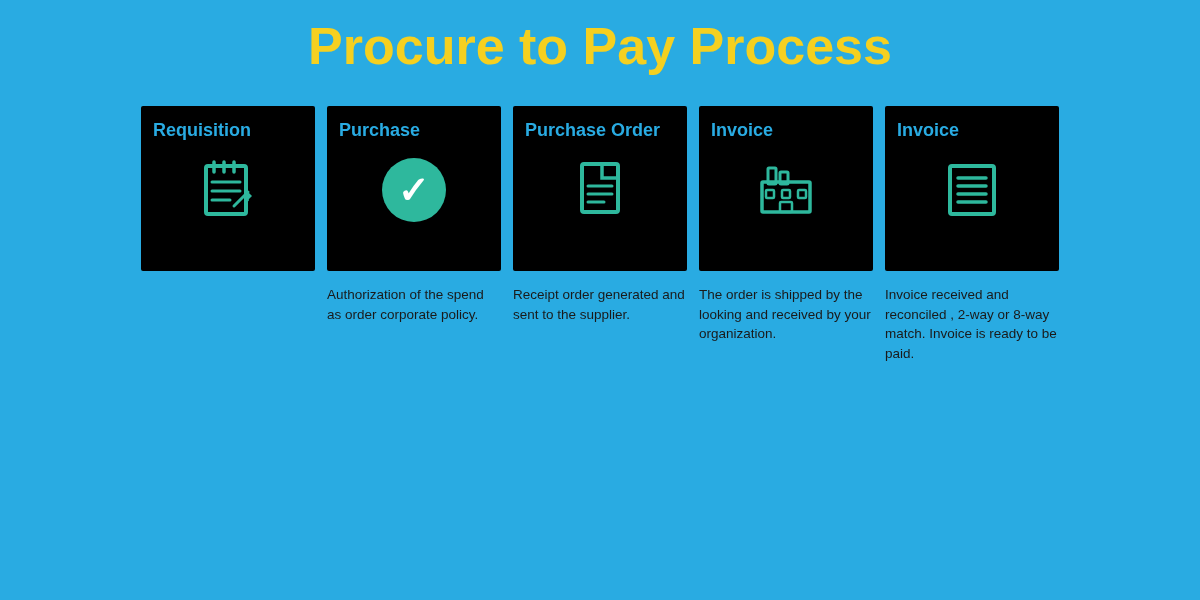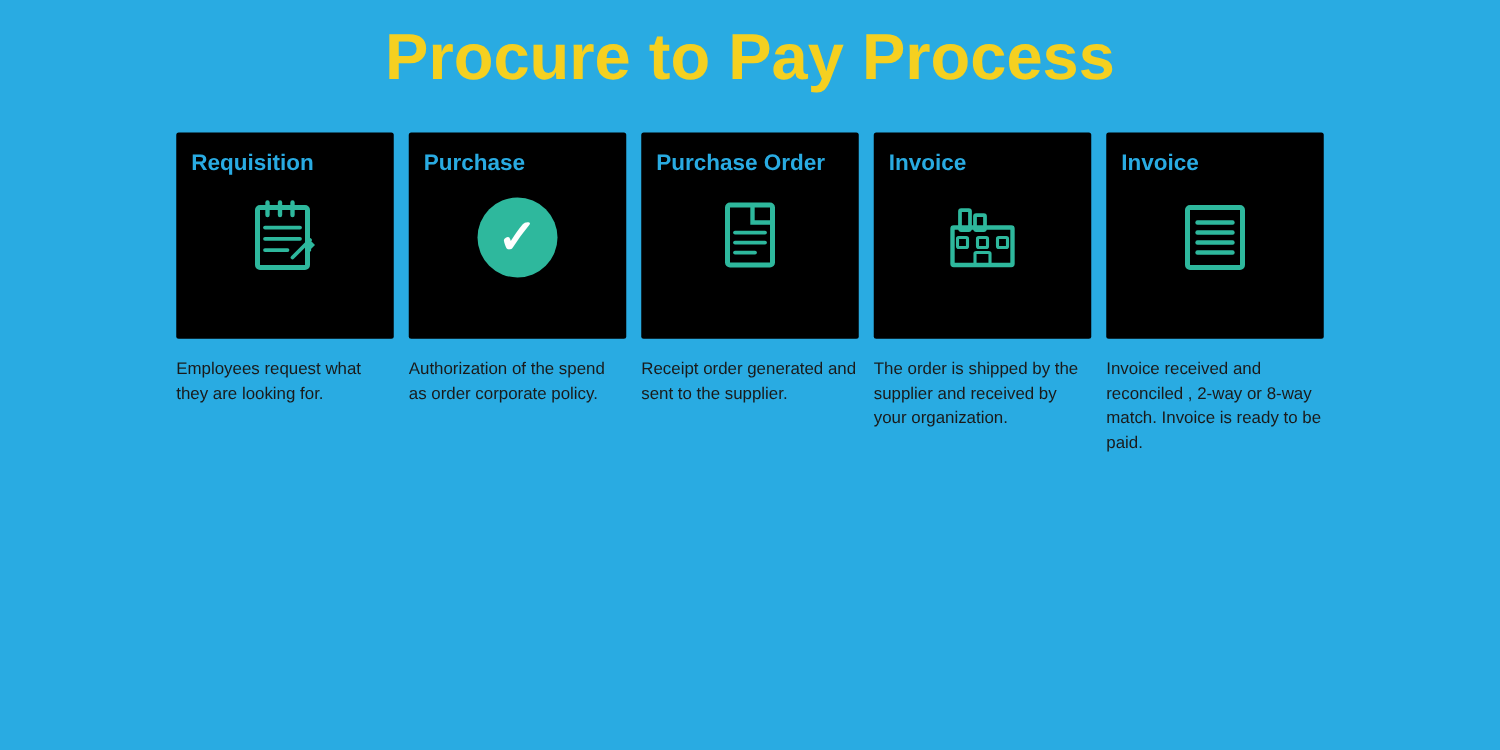--- a/index.html
+++ b/index.html
@@ -125,21 +125,20 @@
           <line x1="16" y1="24" x2="44" y2="24" stroke="#2eb89d" stroke-width="3" stroke-linecap="round"></line>
           <line x1="16" y1="33" x2="44" y2="33" stroke="#2eb89d" stroke-width="3" stroke-linecap="round"></line>
           <line x1="16" y1="42" x2="34" y2="42" stroke="#2eb89d" stroke-width="3" stroke-linecap="round"></line>
 
           <line x1="38" y1="48" x2="52" y2="34" stroke="#2eb89d" stroke-width="3" stroke-linecap="round"></line>
           <polygon points="52,34 56,38 52,42" fill="#2eb89d"></polygon>
           <line x1="52" y1="42" x2="50" y2="44" stroke="#2eb89d" stroke-width="2" stroke-linecap="round"></line>
         </svg>
       </div>
     </div>
-    <p class="card-desc">Employees request what they are looking for.</p>
   </div>
 
   <div class="card-col">
     <div class="card">
       <span class="card-title">Purchase</span>
       <div class="card-icon">
         <div class="icon-check"></div>
       </div>
     </div>
     <p class="card-desc">Authorization of the spend as order corporate policy.</p>
@@ -175,21 +174,21 @@
           <rect x="26" y="14" width="8" height="12" rx="1" stroke="#2eb89d" stroke-width="3" fill="none"></rect>
 
           <rect x="12" y="32" width="8" height="8" rx="1" stroke="#2eb89d" stroke-width="2.5" fill="none"></rect>
           <rect x="28" y="32" width="8" height="8" rx="1" stroke="#2eb89d" stroke-width="2.5" fill="none"></rect>
           <rect x="44" y="32" width="8" height="8" rx="1" stroke="#2eb89d" stroke-width="2.5" fill="none"></rect>
 
           <rect x="26" y="44" width="12" height="10" rx="1" stroke="#2eb89d" stroke-width="2.5" fill="none"></rect>
         </svg>
       </div>
     </div>
-    <p class="card-desc">The order is shipped by the supplier and received by your organization.</p>
+    <p class="card-desc">The order is shipped by the looking and received by your organization.</p>
   </div>
 
   <div class="card-col">
     <div class="card">
       <span class="card-title">Invoice</span>
       <div class="card-icon">
         <svg viewBox="0 0 64 64" fill="none" xmlns="http://www.w3.org/2000/svg">
           <rect x="10" y="8" width="44" height="48" rx="2" stroke="#2eb89d" stroke-width="4" fill="none"></rect>
           <line x1="18" y1="20" x2="46" y2="20" stroke="#2eb89d" stroke-width="3.5" stroke-linecap="round"></line>
           <line x1="18" y1="28" x2="46" y2="28" stroke="#2eb89d" stroke-width="3.5" stroke-linecap="round"></line>

